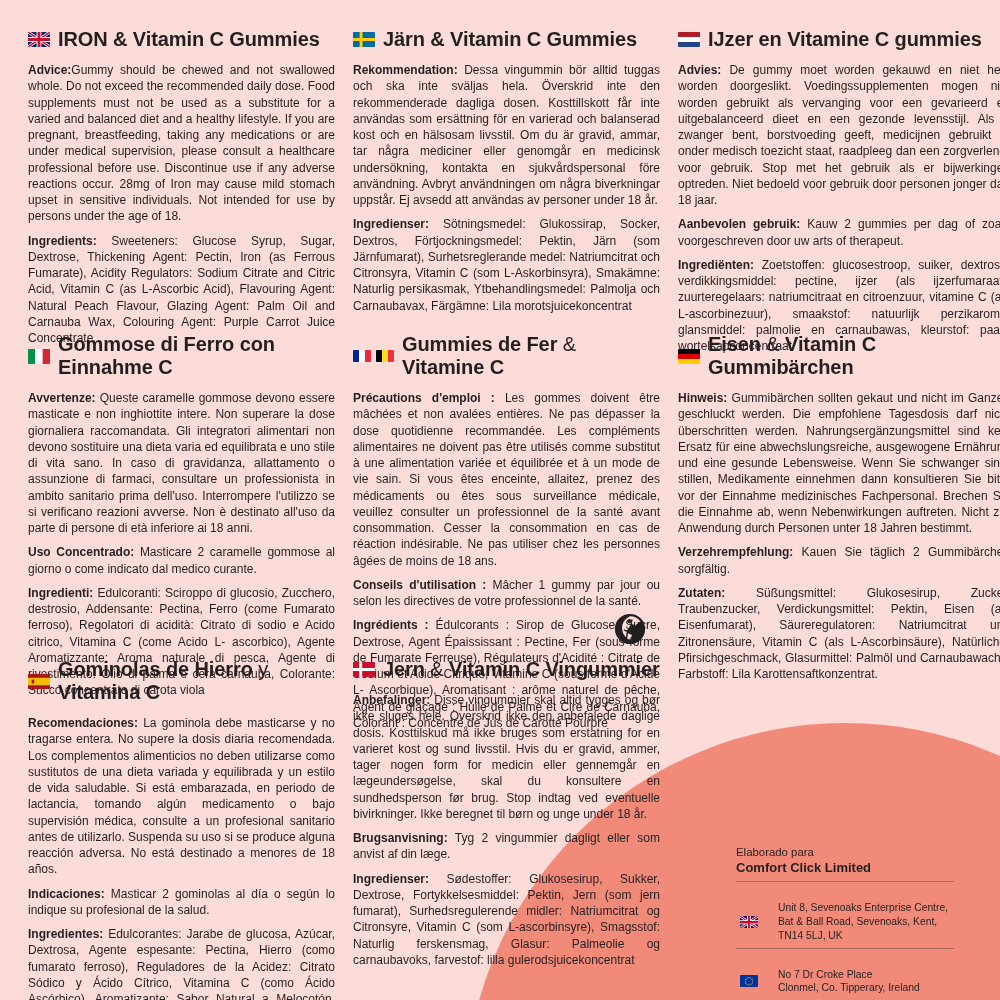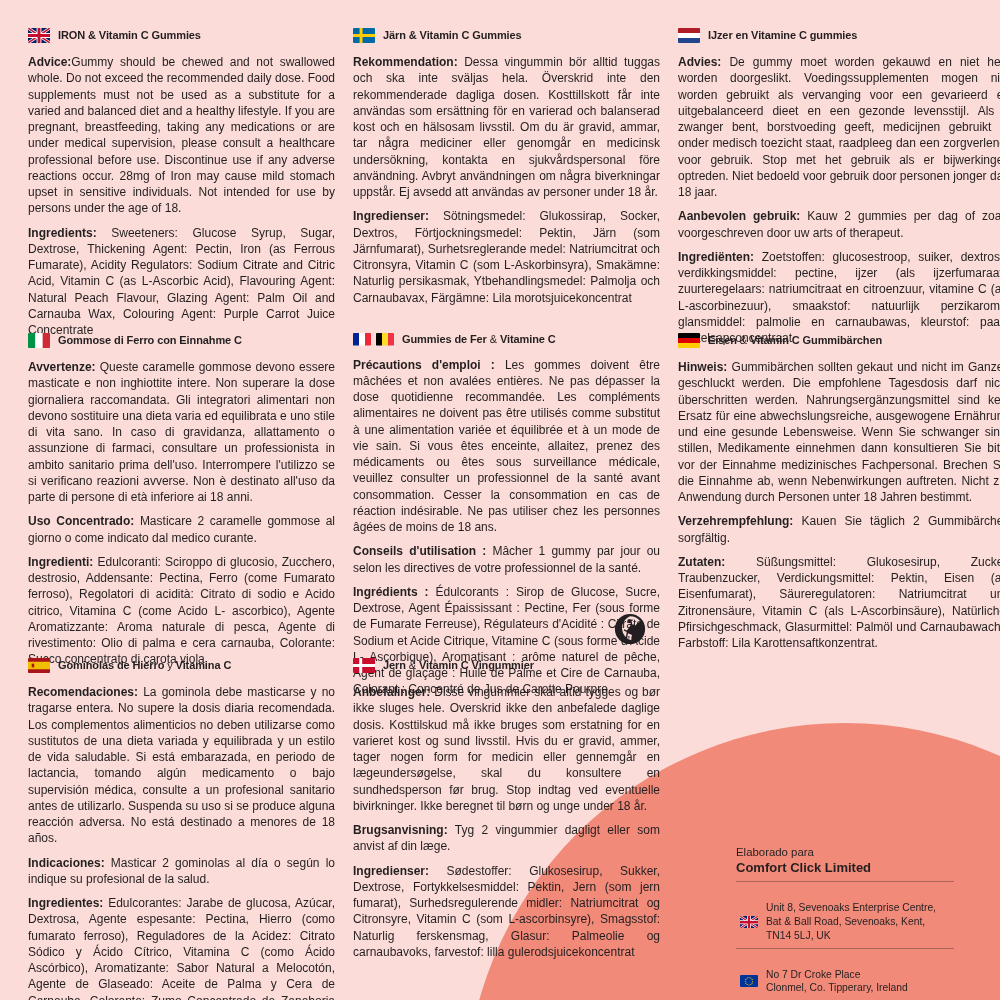--- a/index.html
+++ b/index.html
@@ -43,21 +43,21 @@
   .lang-panel { padding-right: 18px; }
 
   .panel-head {
     display: flex;
     align-items: center;
     gap: 8px;
     margin-bottom: 11px;
   }
 
   .panel-title {
-    font-size: 11px;
+    font-size: 20px;
     font-weight: bold;
     letter-spacing: -0.1px;
     line-height: 1.15;
   }
   .panel-title .lt { font-weight: normal; }
 
   .para {
     font-size: 12px;
     line-height: 1.355;
     text-align: justify;
@@ -96,21 +96,21 @@
     width: 218px;
     z-index: 4;
     color: #231f20;
   }
   .made-for { font-size: 11.4px; line-height: 1.28; }
   .company-name { font-size: 13px; font-weight: bold; line-height: 1.3; margin-bottom: 5px; }
 
   .addr-row {
     display: flex;
     align-items: center;
-    gap: 8px;
+    gap: 20px;
     padding: 19px 0 5px 4px;
     border-top: 1px solid rgba(35,31,32,0.35);
   }
   .addr-text { font-size: 10.3px; line-height: 1.33; }
 
   .site {
     font-size: 13px;
     margin-top: 5px;
     padding-top: 4px;
     border-top: 1px solid rgba(35,31,32,0.35);

